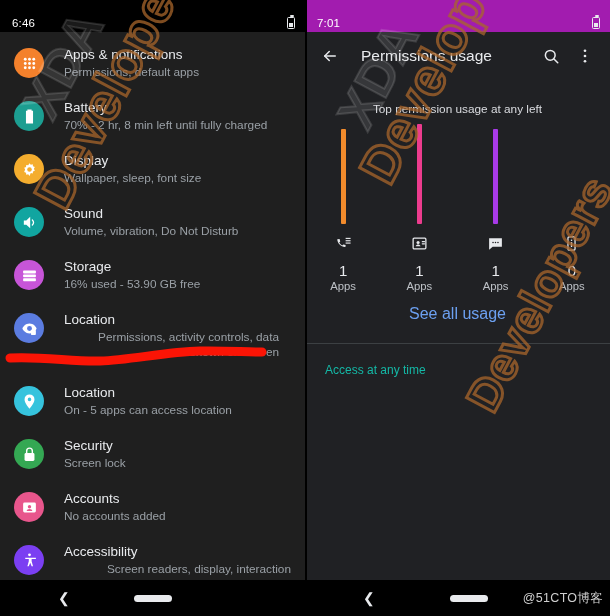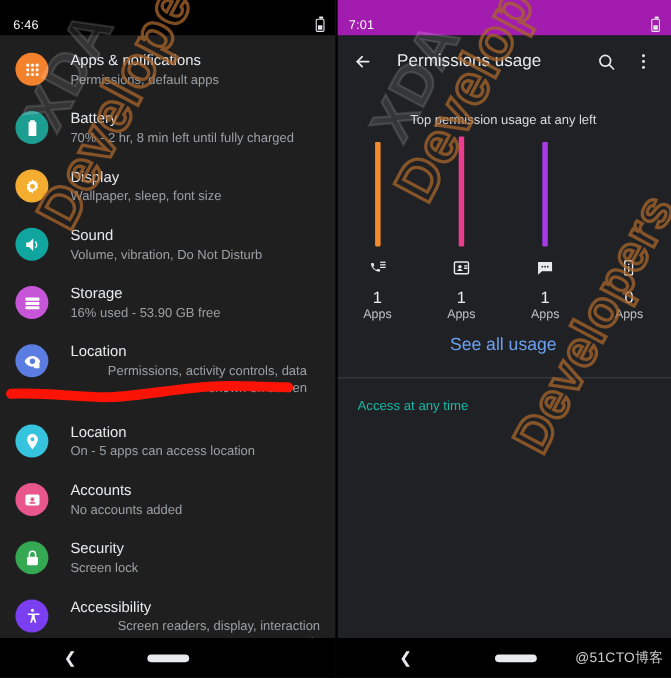--- a/index.html
+++ b/index.html
@@ -209,43 +209,43 @@
               <path d="M12 2a7 7 0 00-7 7c0 5 7 13 7 13s7-8 7-13a7 7 0 00-7-7zm0 9.5A2.5 2.5 0 1112 6.5a2.5 2.5 0 010 5z"></path>
             </svg>
         </div>
         <div class="stext">
           <div class="stitle">Location</div>
           <div class="ssub" style="max-width:235px">On - 5 apps can access location</div>
         </div>
       </div>
 
       <div class="srow">
-        <div class="sicon" style="background:#e8568c">
-          <svg viewBox="0 0 24 24" fill="#fff">
-              <rect x="3" y="5" width="18" height="14" rx="2"></rect>
-              <circle cx="12" cy="11" r="2.4" fill="#e8568c"></circle>
-              <path d="M8 17c0-2 1.8-3 4-3s4 1 4 3z" fill="#e8568c"></path>
-            </svg>
-        </div>
-        <div class="stext">
-          <div class="stitle">Accounts</div>
-          <div class="ssub">No accounts added</div>
-        </div>
-      </div>
-
-      <div class="srow">
         <div class="sicon" style="background:#34a853">
           <svg viewBox="0 0 24 24" fill="none" stroke="#fff" stroke-width="2">
               <rect x="5" y="10" width="14" height="11" rx="2" fill="#fff" stroke="none"></rect>
               <path d="M8 10V7a4 4 0 018 0v3"></path>
             </svg>
         </div>
         <div class="stext">
           <div class="stitle">Security</div>
           <div class="ssub">Screen lock</div>
+        </div>
+      </div>
+
+      <div class="srow">
+        <div class="sicon" style="background:#e8568c">
+          <svg viewBox="0 0 24 24" fill="#fff">
+              <rect x="3" y="5" width="18" height="14" rx="2"></rect>
+              <circle cx="12" cy="11" r="2.4" fill="#e8568c"></circle>
+              <path d="M8 17c0-2 1.8-3 4-3s4 1 4 3z" fill="#e8568c"></path>
+            </svg>
+        </div>
+        <div class="stext">
+          <div class="stitle">Accounts</div>
+          <div class="ssub">No accounts added</div>
         </div>
       </div>
 
       <div class="srow">
         <div class="sicon" style="background:#7b3ff2">
           <svg viewBox="0 0 24 24" fill="#fff">
               <circle cx="12" cy="4" r="2"></circle>
               <path d="M21 8h-6l-3 0-6 0v2h5v3l-2 7h2l2-5 2 5h2l-2-7v-3h6V8z"></path>
             </svg>
         </div>

